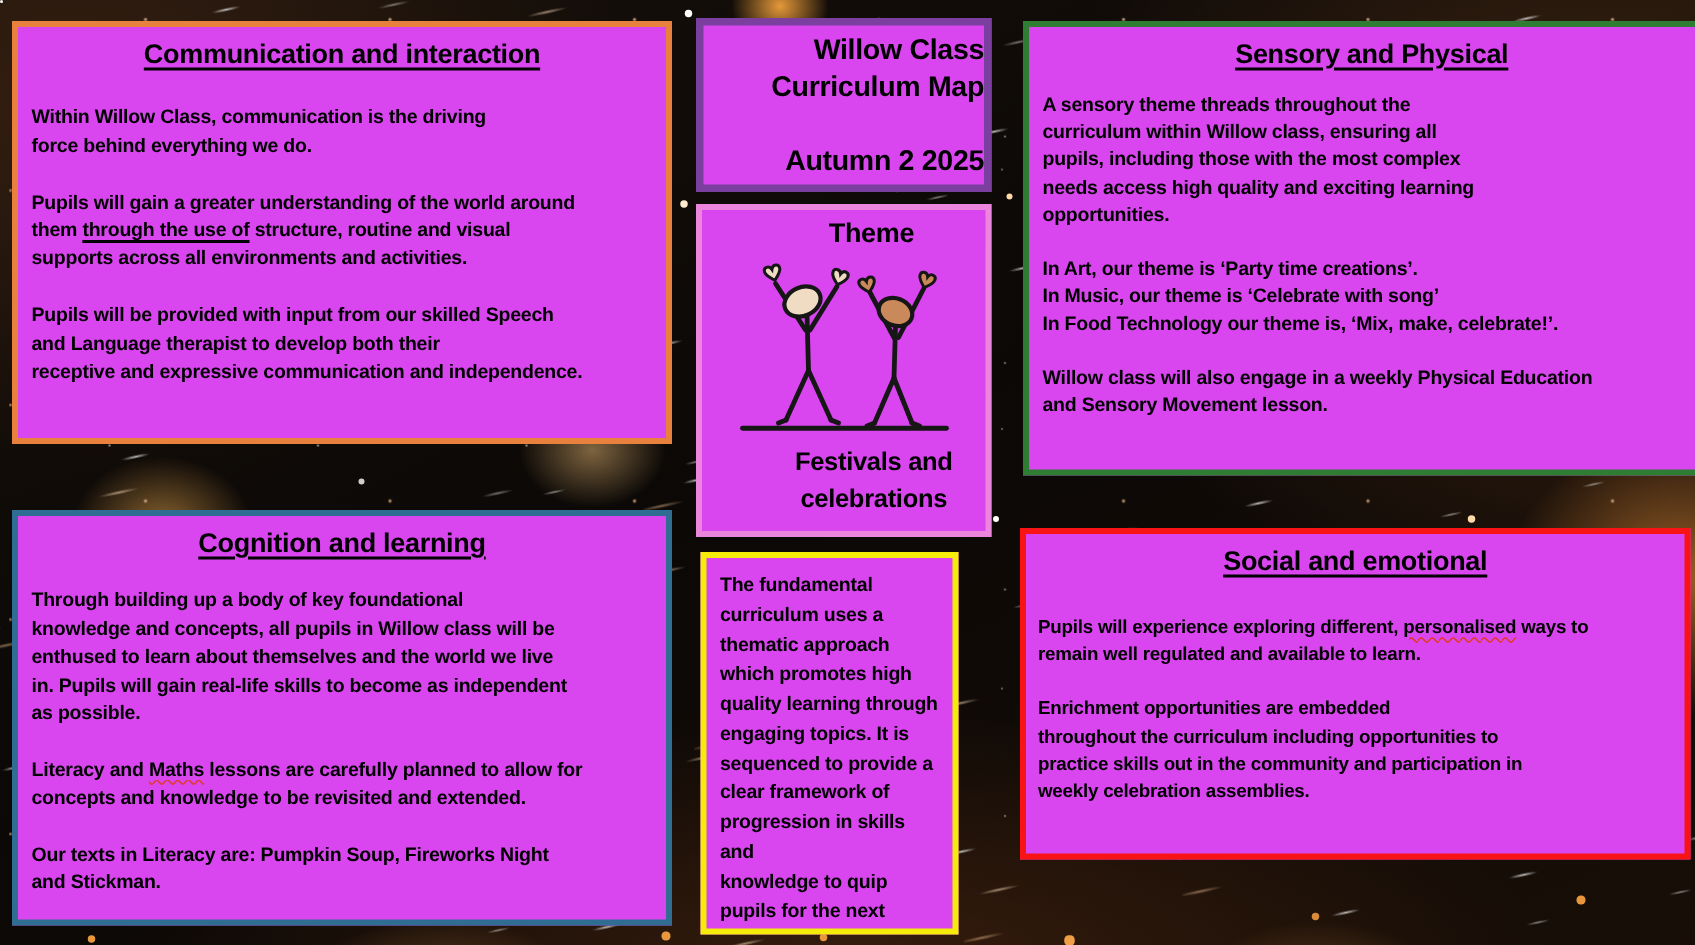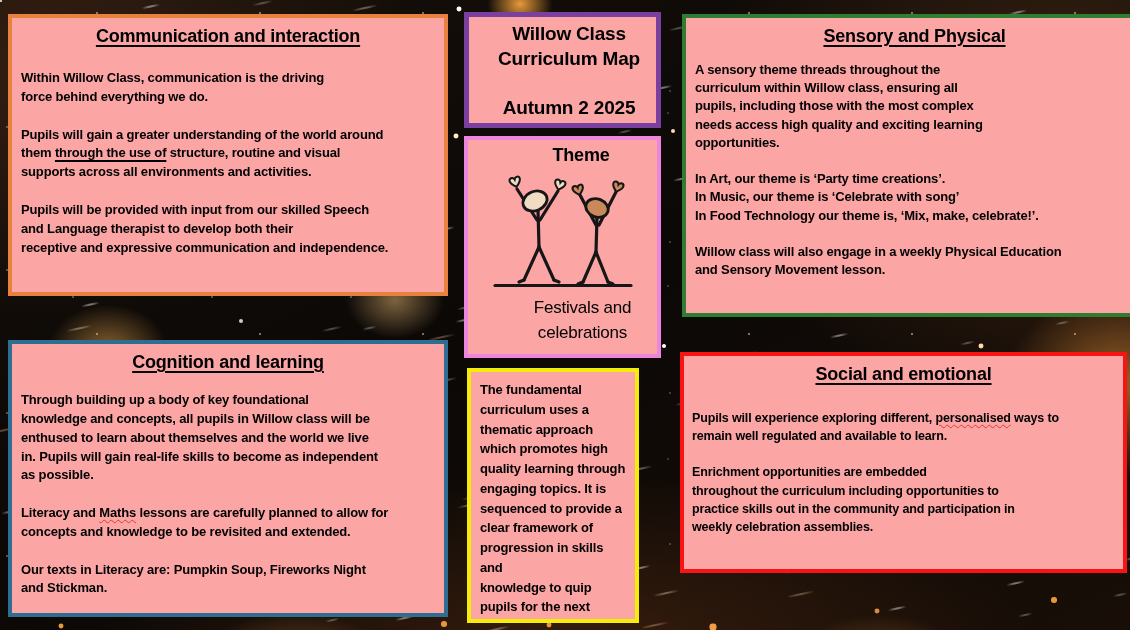--- a/index.html
+++ b/index.html
@@ -57,21 +57,21 @@
       1053px 599px 0 2px #e8973c,
       663px 345px 0 1px #fff,
       672px 130px 0 1px #ffd9a8,
       455px 135px 0 1.5px #ffe9cf,
       240px 320px 0 1px #ffffffcc,
       980px 345px 0 1.5px #ffd9a8,
       60px 625px 0 1.5px #e8973c;
   }
   
   .card{
-    position:absolute;box-sizing:border-box;background:#fca5a5;color:#000;
+    position:absolute;box-sizing:border-box;background:#d946ef;color:#000;
     border-style:solid;overflow:hidden;
   }
   .box-title{
     margin:8px 6px 0;text-align:center;font-size:18px;font-weight:bold;
     text-decoration:underline;text-decoration-thickness:1.8px;text-underline-offset:3px;
     letter-spacing:-.2px;
   }
   .body{
     white-space:pre-line;font-weight:bold;font-size:13px;line-height:1.45;
     letter-spacing:-.15px;margin:22px 0 0;padding:0 9px;
@@ -81,29 +81,29 @@
 
   .comm       {left:8px;  top:14px;  width:440px;height:282px;border-width:4px;border-color:#E8813E;}
   .titlecard  {left:464px;top:12px;  width:197px;height:116px;border-width:5px;border-color:#7B3FA0;}
   .themecard  {left:464px;top:136px; width:197px;height:222px;border-width:4px;border-color:#EC85DC;}
   .sensory    {left:682px;top:14px;  width:465px;height:303px;border-width:4px;border-color:#2E7D32;}
   .cognition  {left:8px;  top:340px; width:440px;height:277px;border-width:4px;border-color:#2F6D92;}
   .fundamental{left:467px;top:368px; width:172px;height:255px;border-width:4px;border-color:#F5EC0A;}
   .social     {left:680px;top:352px; width:447px;height:221px;border-width:4px;border-color:#F81414;}
 
   .titlecard .title-text{
-    white-space:pre-line;text-align:center;font-weight:bold;font-size:19px;
+    white-space:pre-line;text-align:right;font-weight:bold;font-size:19px;
     line-height:1.3;margin-top:5px;letter-spacing:-.2px;padding-left:13px;
   }
   .themecard .theme-title{
     text-align:center;font-weight:bold;font-size:18px;margin:5px 0 2px;letter-spacing:-.2px;padding-left:37px;
   }
   .themecard .figure-wrap{width:140px;margin:0 auto;display:block;}
   .themecard .theme-caption{
-    white-space:pre-line;text-align:center;font-weight:normal;font-size:17px;
+    white-space:pre-line;text-align:center;font-weight:bold;font-size:17px;
     line-height:1.45;margin-top:8px;letter-spacing:-.2px;margin-left:40px;
   }
   .sensory .body{margin-top:14px;line-height:1.40;}
   .cognition .body{margin-top:18px;}
   .social .body{margin-top:24px;font-size:12.5px;padding:0 8px;}
   .fundamental .body{margin-top:8px;line-height:1.52;}
   line,path.limb{stroke:#161616;stroke-width:3.2;stroke-linecap:round;fill:none;}
 </style>
 </head>
 <body>

